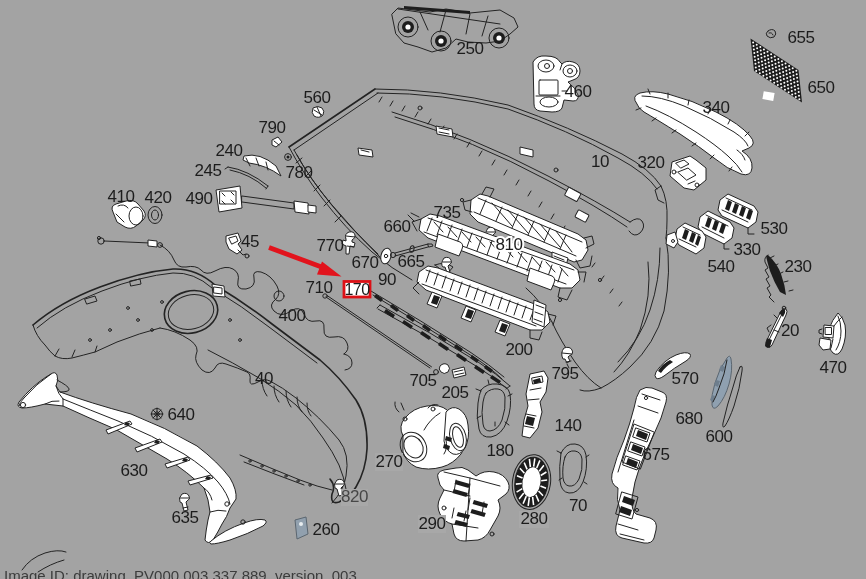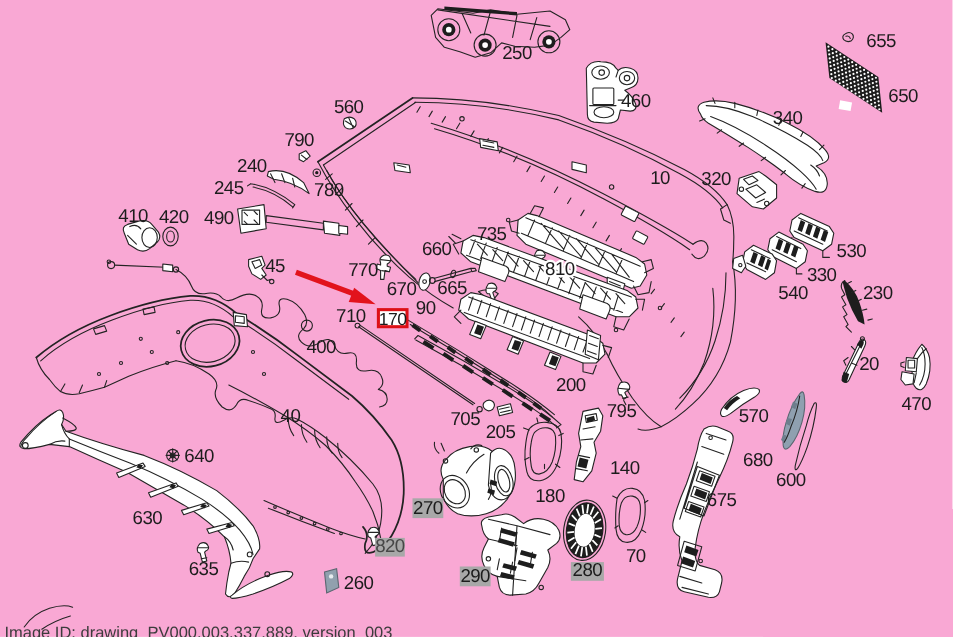--- a/index.html
+++ b/index.html
@@ -1,16 +1,16 @@
 <!DOCTYPE html>
 <html><head>
 <meta charset="utf-8">
 <style>
 html,body{margin:0;padding:0;background:#fff;}
-#page{position:relative;width:866px;height:579px;overflow:hidden;background:#f9a8d4;font-family:"Liberation Sans",sans-serif;}
+#page{position:relative;width:866px;height:579px;overflow:hidden;background:#a3a3a3;font-family:"Liberation Sans",sans-serif;}
 svg{position:absolute;left:0;top:0;}
 svg text{font-family:"Liberation Sans",sans-serif;font-size:17px;fill:#1c1c1c;letter-spacing:-0.5px;text-anchor:middle;}
 .g{fill:none;stroke:#232323;stroke-width:1;stroke-linejoin:round;stroke-linecap:round;}
 .g2{fill:none;stroke:#232323;stroke-width:1.6;stroke-linejoin:round;stroke-linecap:round;}
 .w{fill:#ffffff;stroke:#232323;stroke-width:1;stroke-linejoin:round;}
 .dk{fill:#1d1d1d;stroke:none;}
 .gb{fill:#a8a8a8;}
 .gt{fill:#474747;}
 </style>
 </head>

